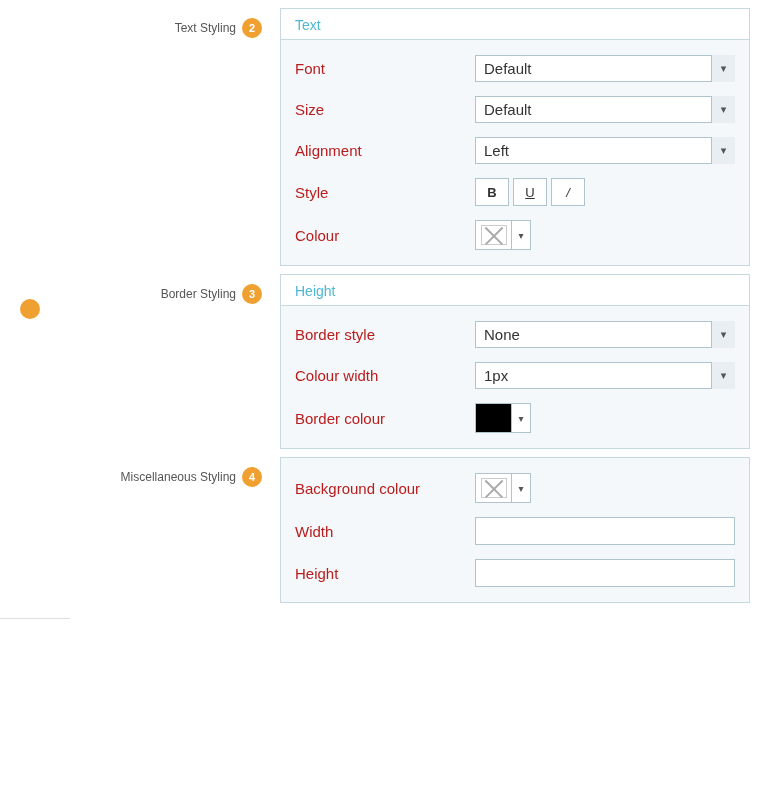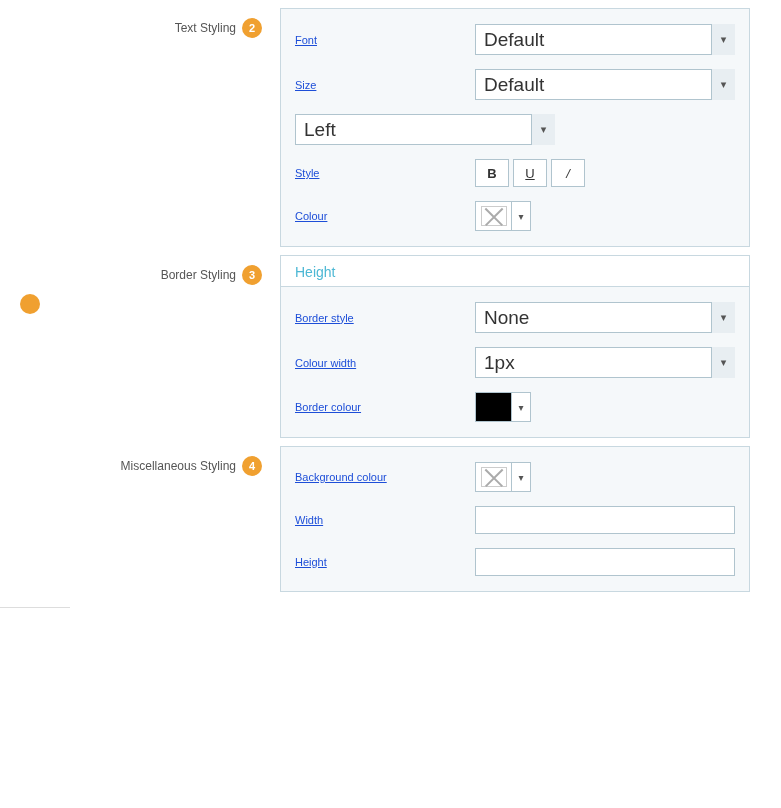--- a/index.html
+++ b/index.html
@@ -113,44 +113,43 @@
     
     .form-row {
       display: flex;
       align-items: center;
       padding: 7px 14px;
     }
 
     .form-label {
       width: 180px;
       min-width: 180px;
-      color: #1d4ed8;
-      font-size: 11px;
-      text-decoration: underline;
+      color: #b91c1c;
+      font-size: 15px;
     }
 
     .form-control-wrap {
       flex: 1;
       display: flex;
       align-items: center;
     }
 
     
     .select-wrapper {
       position: relative;
       display: inline-block;
     }
 
     .styled-select {
       appearance: none;
       -webkit-appearance: none;
       background: #fff;
       border: 1px solid #b0c4ce;
       padding: 4px 28px 4px 8px;
-      font-size: 19px;
+      font-size: 15px;
       color: #333;
       width: 260px;
       cursor: pointer;
       outline: none;
     }
 
     .select-arrow {
       position: absolute;
       right: 0;
       top: 0;
@@ -271,34 +270,36 @@
   <div class="content">
 
   <div class="section">
         <div class="section-label-col">
           <div class="section-label-wrapper">
             <span class="section-label-text">Text Styling</span>
             <span class="badge">2</span>
           </div>
         </div>
         <div class="section-panel">
+          <div class="section-title">Text</div>
           <div class="section-body">
             <div class="form-row">
               <div class="form-label">Font</div>
               <div class="form-control-wrap">
                 <div class="select-wrapper"><select class="styled-select"><option value="Default">Default</option><option value="Arial">Arial</option><option value="Helvetica">Helvetica</option><option value="Times New Roman">Times New Roman</option></select><div class="select-arrow">▾</div></div>
               </div>
             </div>
             <div class="form-row">
               <div class="form-label">Size</div>
               <div class="form-control-wrap">
                 <div class="select-wrapper"><select class="styled-select"><option value="Default">Default</option><option value="8px">8px</option><option value="10px">10px</option><option value="12px">12px</option><option value="14px">14px</option><option value="16px">16px</option><option value="18px">18px</option><option value="24px">24px</option></select><div class="select-arrow">▾</div></div>
               </div>
             </div>
             <div class="form-row">
+              <div class="form-label">Alignment</div>
               <div class="form-control-wrap">
                 <div class="select-wrapper"><select class="styled-select"><option value="Left">Left</option><option value="Center">Center</option><option value="Right">Right</option><option value="Justify">Justify</option></select><div class="select-arrow">▾</div></div>
               </div>
             </div>
             <div class="form-row">
               <div class="form-label">Style</div>
               <div class="form-control-wrap">
                 <div class="style-buttons">
                   <button class="style-btn bold">B</button>
                   <button class="style-btn underline">U</button>

